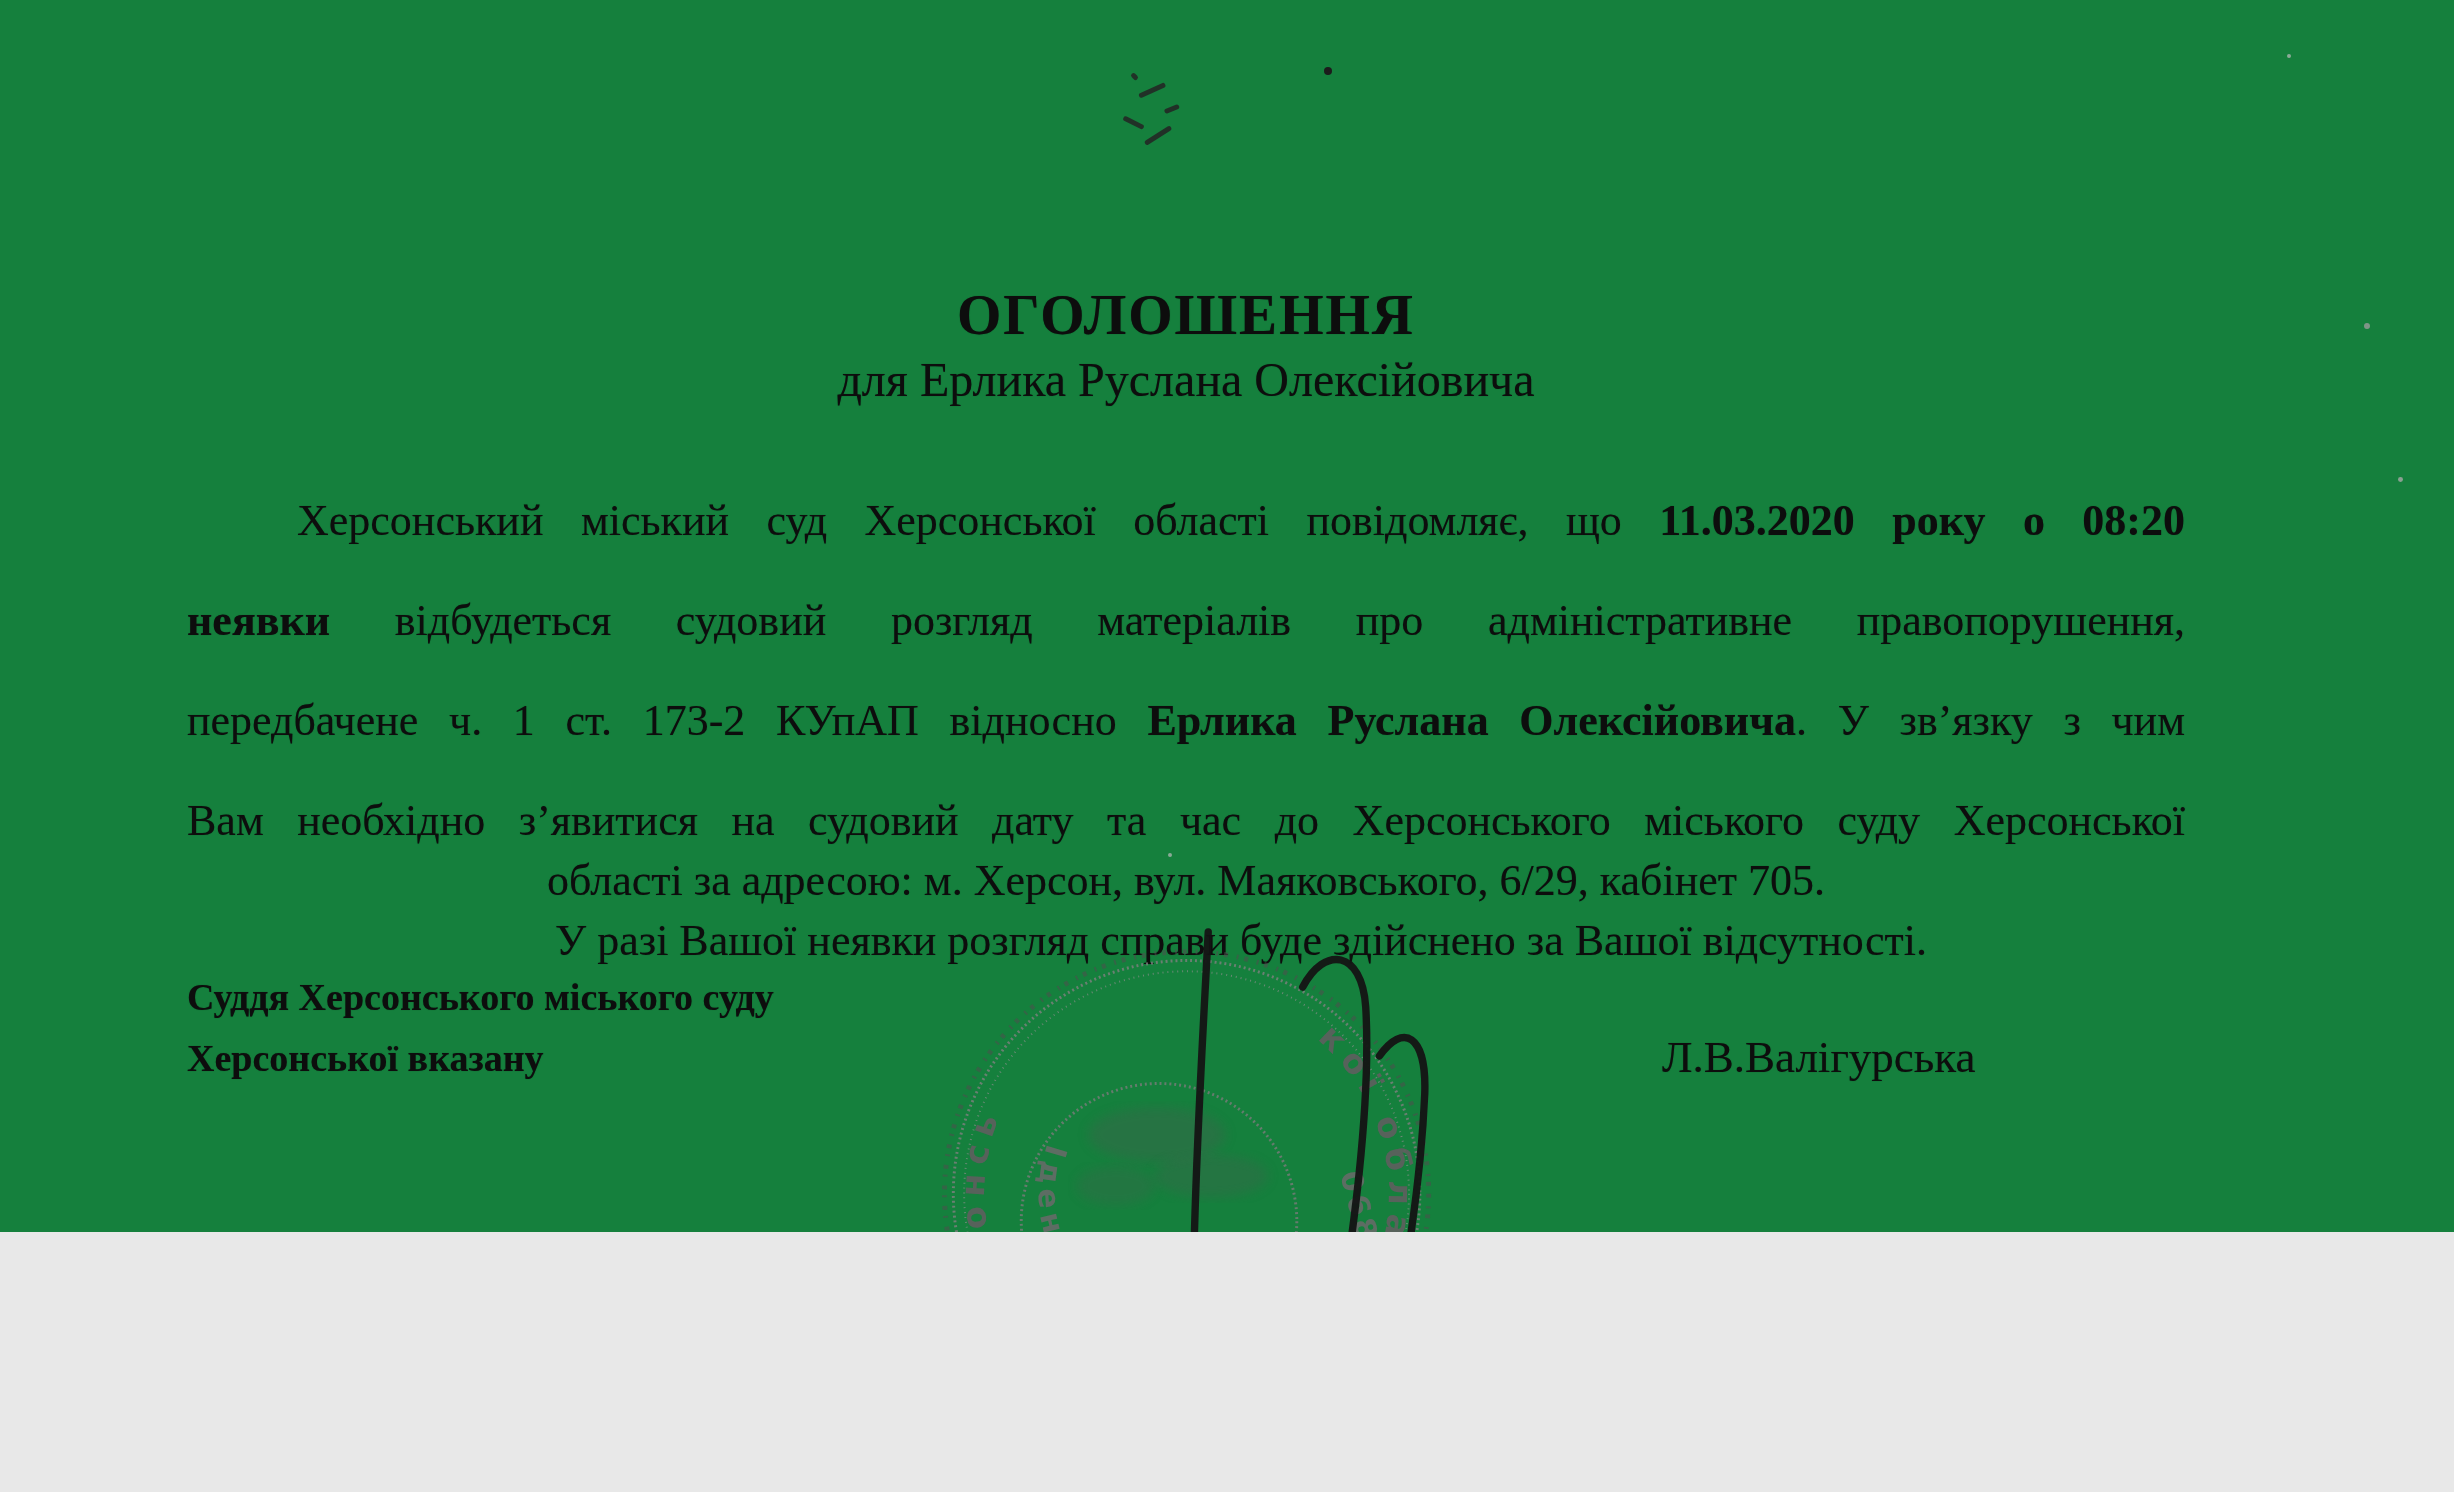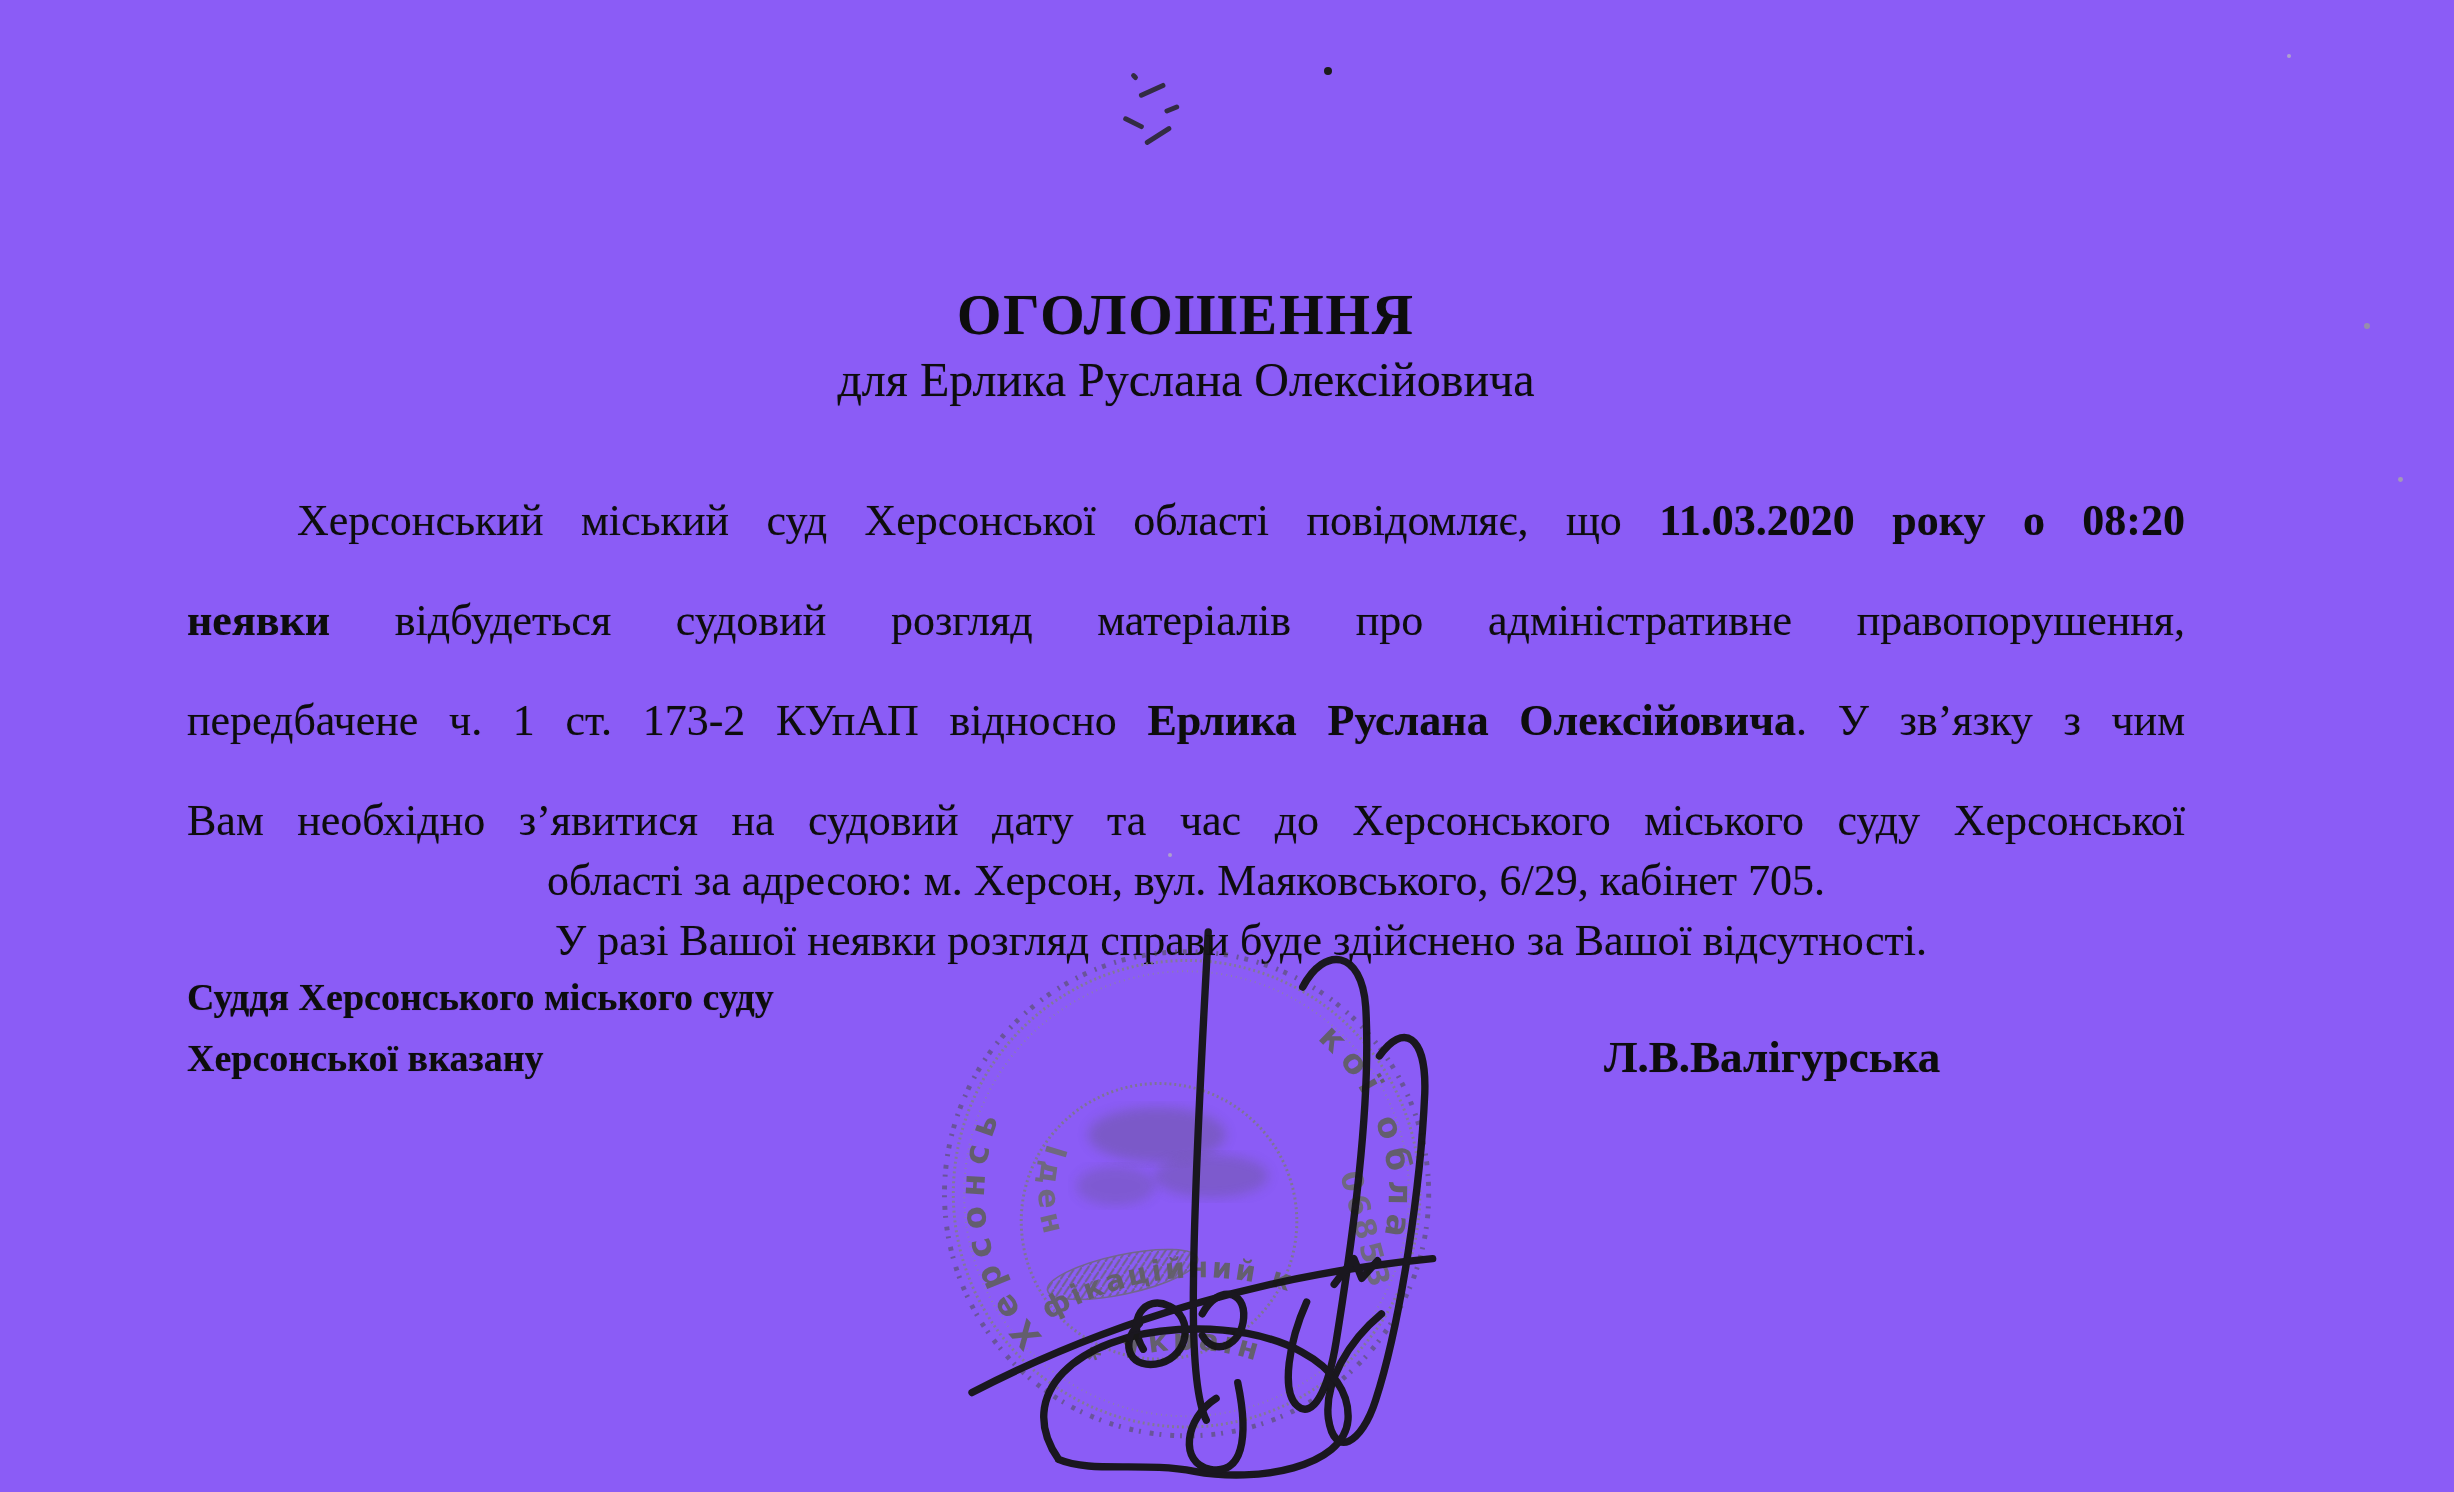--- a/index.html
+++ b/index.html
@@ -1,19 +1,19 @@
 <!DOCTYPE html>
 <html><head>
 <meta charset="utf-8">
 <style>
   html,body{margin:0;padding:0;background:#e8e8e8;}
   .page{
     position:relative;
-    width:2455px;height:1492px;
-    background:#8b5cf6;
+    width:2455px;height:1232px;
+    background:#15803d;
     font-family:"Liberation Serif","DejaVu Serif",serif;
     color:#0d0d0d;
     overflow:hidden;
   }
   .header{position:absolute;top:284px;left:187px;width:1998px;text-align:center;}
   .title{
     font-size:57px;font-weight:bold;letter-spacing:2px;line-height:61px;
     text-shadow:0 0 1px rgba(0,0,0,.45);
   }
   .subtitle{
@@ -29,22 +29,22 @@
   .just{text-align:justify;text-align-last:justify;margin-top:40px;}
   .left{text-align:center;}
   .indent{text-indent:110px;}
   .b{font-weight:bold;}
   .sigblock{
     position:absolute;top:967px;left:187px;width:847px;
     font-size:38px;font-weight:bold;line-height:61px;
     text-shadow:0 0 1px rgba(0,0,0,.4);
   }
   .signame{
-    position:absolute;top:1028px;left:1604px;
-    font-size:45px;font-weight:bold;line-height:59px;
+    position:absolute;top:1028px;left:1662px;
+    font-size:45px;font-weight:normal;line-height:59px;
     text-shadow:0 0 1px rgba(0,0,0,.4);
   }
   .stampwrap{position:absolute;left:911px;top:928px;width:561px;height:561px;}
   .inkfaint{filter:blur(0.6px);}
   .speck-cluster{position:absolute;left:1108px;top:54px;width:108px;height:108px;}
   .dot{position:absolute;border-radius:50%;}
   .d1{left:1324px;top:67px;width:7.9px;height:7.9px;background:#1c1c1c;}
   .d2{left:2364px;top:323px;width:5.9px;height:5.9px;background:#9a9a9a;opacity:.8;}
   .d3{left:2398px;top:477px;width:4.9px;height:4.9px;background:#a8a8a8;opacity:.8;}
   .d4{left:1168px;top:853px;width:3.9px;height:3.9px;background:#bcbcbc;opacity:.7;}

